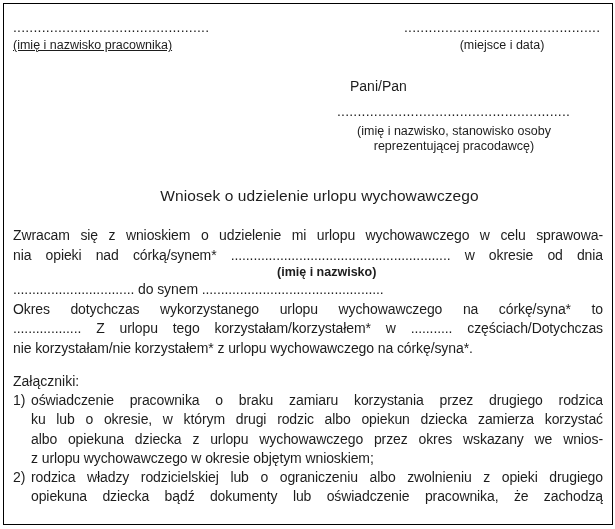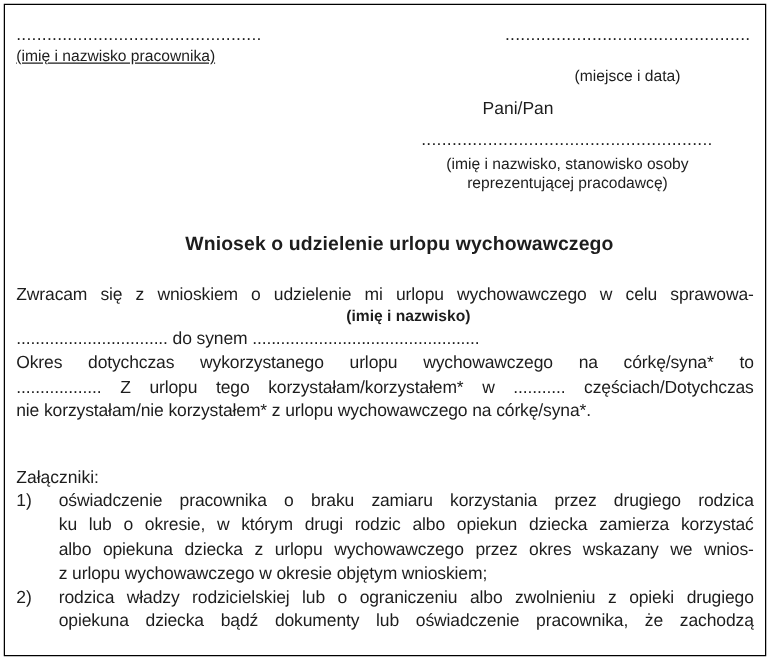--- a/index.html
+++ b/index.html
@@ -31,21 +31,21 @@
     font-size: 12.5px;
     line-height: 15px;
     color: #1d1d1d;
   }
   .center { text-align: center; }
   .salutation { font-size: 14px; line-height: 17px; }
   .doc-title {
     left: 0; right: 0; top: 187px;
     text-align: center;
     font-size: 15.5px;
-    font-weight: bold;
+    font-weight: normal;
     letter-spacing: 0.1px;
     margin-left: 24px;
   }
   .bodyblock { left: 13px; top: 226px; width: 590px; }
   .bl {
     font-size: 14px;
     line-height: 19.6px;
     height: 19.6px;
     letter-spacing: -0.1px;
     white-space: nowrap;
@@ -66,21 +66,21 @@
   }
   .attach-heading { left: 13px; top: 372px; font-size: 14px; line-height: 18px; }
   .listblock { left: 13px; top: 391px; width: 590px; }
   .list-item { position: relative; }
   .list-marker {
     position: absolute;
     left: 0; top: 0;
     font-size: 14px;
     line-height: 19.3px;
   }
-  .item-lines { margin-left: 34px; }
+  .item-lines { margin-left: 18px; }
   .ll {
     font-size: 14px;
     line-height: 19.3px;
     height: 19.3px;
     letter-spacing: -0.1px;
     white-space: nowrap;
   }
   .ll.just { white-space: normal; }
 </style>
 </head>
@@ -89,35 +89,36 @@
 <div class="page">
   <div class="frame"></div>
 
   <div class="abs" style="left:13px; top:19px; width:195px;">
     <div class="dots">..................................................</div>
     <div class="cap" style="margin-top:3px;text-decoration:underline;">(imię i nazwisko pracownika)</div>
   </div>
 
   <div class="abs center" style="left:404px; top:19px; width:196px;">
     <div class="dots">..................................................</div>
-    <div class="cap" style="margin-top:19px;">(miejsce i data)</div>
+    <div class="cap" style="margin-top:3px;">(miejsce i data)</div>
   </div>
 
-  <div class="abs salutation" style="left:350px; top:78px;margin-left:36px;">Pani/Pan</div>
+  <div class="abs salutation" style="left:350px; top:78px;">Pani/Pan</div>
 
   <div class="abs center" style="left:337px; top:103px; width:234px;">
     <div class="dots">............................................................</div>
     <div class="cap" style="margin-top:5px;">(imię i nazwisko, stanowisko osoby</div>
     <div class="cap">reprezentującej pracodawcę)</div>
   </div>
 
   <div class="abs doc-title">Wniosek o udzielenie urlopu wychowawczego</div>
 
   <div class="abs bodyblock">
     <div class="bl just">Zwracam się z wnioskiem o udzielenie mi urlopu wychowawczego w celu sprawowa-</div>
+    <div class="bl just">nia opieki nad córką/synem* .......................................................... w okresie od dnia</div>
     <div class="capline">(imię i nazwisko)</div>
     <div class="bl">................................ do synem ................................................</div>
     <div class="bl just">Okres dotychczas wykorzystanego urlopu wychowawczego na córkę/syna* to</div>
     <div class="bl just">.................. Z urlopu tego korzystałam/korzystałem* w ........... częściach/Dotychczas</div>
     <div class="bl">nie korzystałam/nie korzystałem* z urlopu wychowawczego na córkę/syna*.</div>
   </div>
 
   <div class="abs attach-heading">Załączniki:</div>
 
   <div class="abs listblock">

